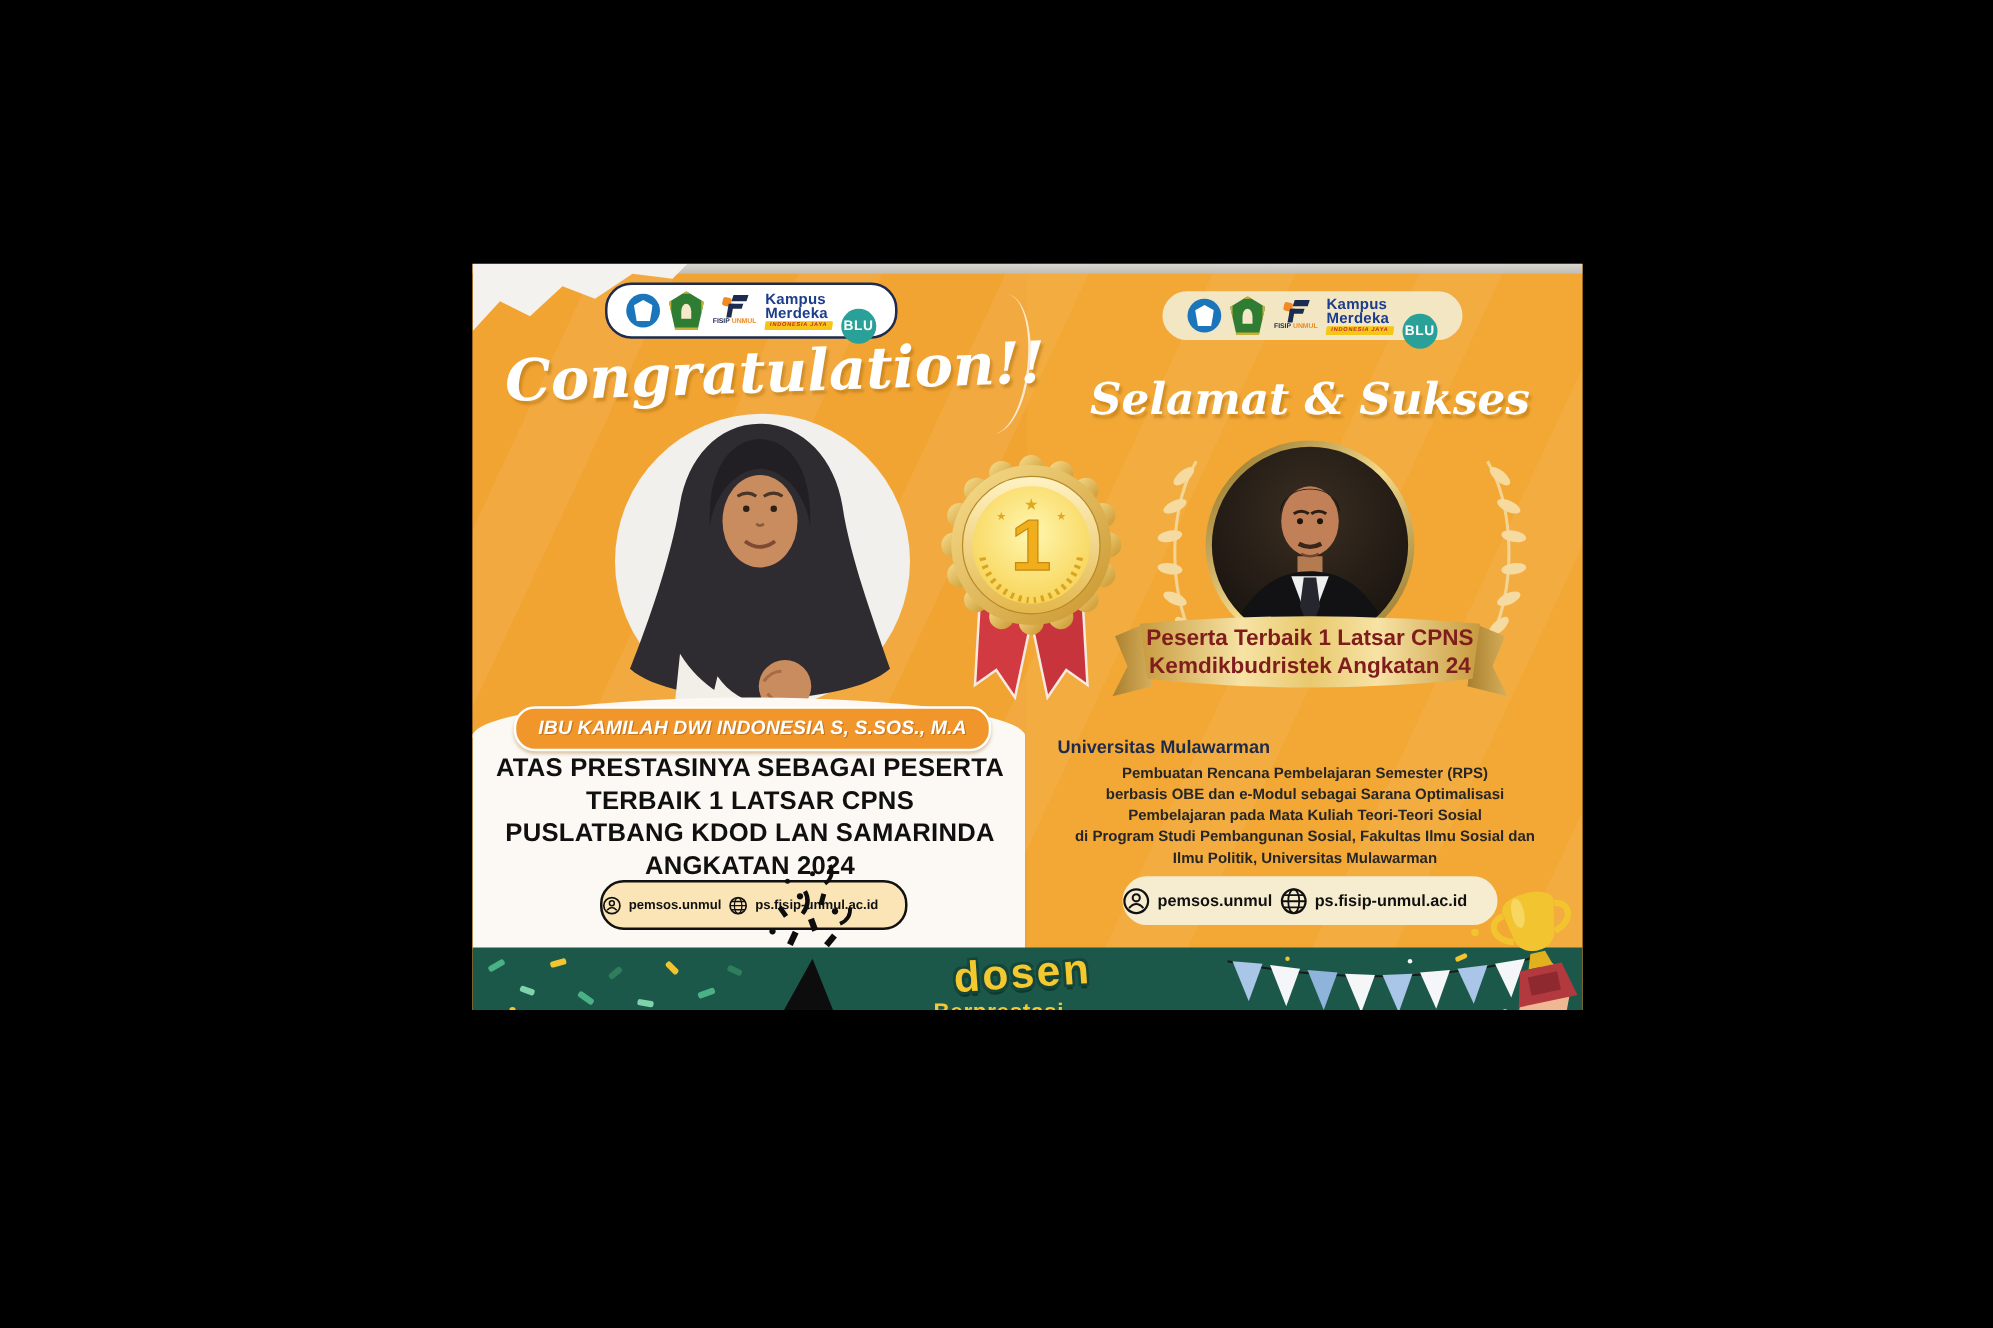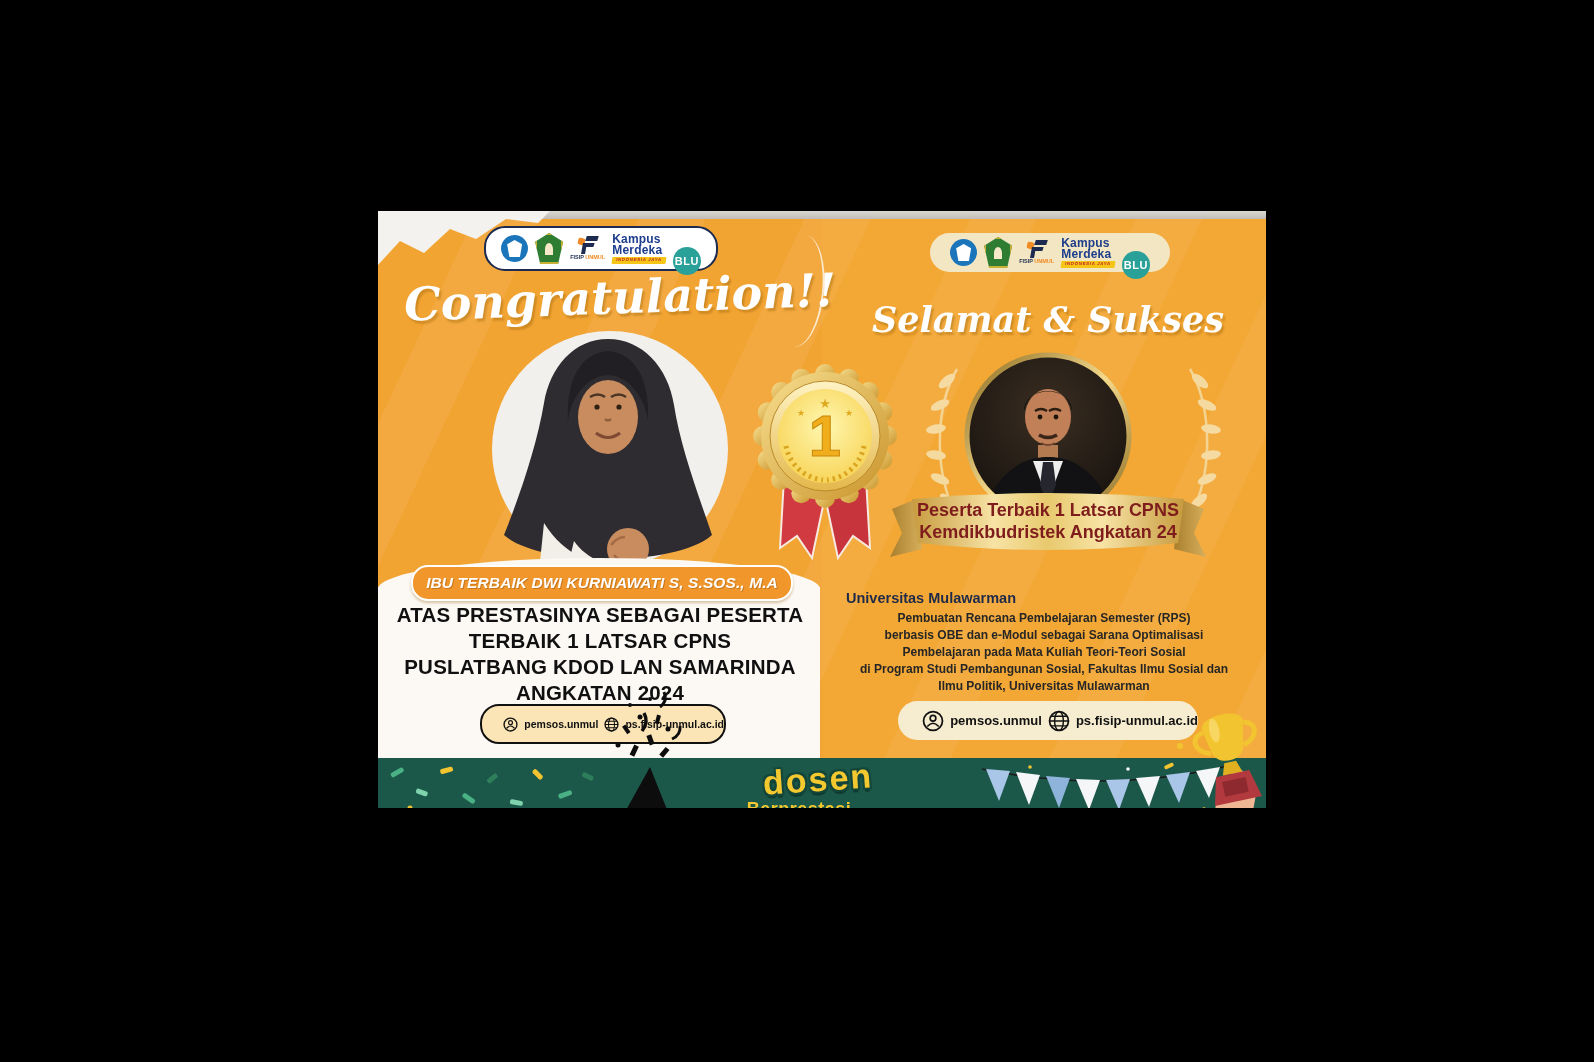--- a/index.html
+++ b/index.html
@@ -61,21 +61,21 @@
   .name-pill{position:absolute;left:33px;top:354px;width:378px;height:32px;background:#F0962B;border:2.5px solid #FFF;
     border-radius:17px;z-index:5;display:flex;align-items:center;justify-content:center;
     box-shadow:0 2px 3px rgba(150,90,0,.35);}
   .name-pill span{color:#FFF;font-weight:800;font-style:italic;font-size:15.5px;letter-spacing:.1px;
     text-shadow:1px 1px 0 rgba(120,60,0,.35);white-space:nowrap;}
   .achieve{position:absolute;left:18px;top:391px;width:408px;z-index:4;text-align:center;color:#101010;
     font-weight:800;font-size:20.5px;line-height:26px;letter-spacing:.2px;}
   .achieve div{white-space:nowrap;text-align:center;}
 
   
-  .foot-pill{position:absolute;display:flex;align-items:center;justify-content:flex-end;gap:6px;z-index:6;}
+  .foot-pill{position:absolute;display:flex;align-items:center;justify-content:flex-start;gap:6px;z-index:6;}
   .foot-pill.left-foot{left:102px;top:493px;width:242px;height:36px;background:#FBE5B6;border:2px solid #111;border-radius:19px;}
   .foot-pill.left-foot span{font-size:10.5px;font-weight:800;color:#111;white-space:nowrap;}
   .foot-pill.right-foot{left:520px;top:490px;width:300px;height:39px;background:#F6ECCF;border-radius:21px;}
   .foot-pill.right-foot span{font-size:13px;font-weight:800;color:#111;white-space:nowrap;}
   .ficon{flex:0 0 auto;display:block;}
 
   
   .medal{position:absolute;left:372px;top:145px;z-index:6;}
 
   
@@ -161,21 +161,21 @@
       <path d="M118,110 q12,9 24,0" stroke="#7e4a33" stroke-width="3" fill="none"></path>
       <path d="M66,200 C86,232 118,246 150,246 L60,258 Z" fill="#F2EFE9"></path>
       <path d="M96,218 C112,242 150,250 172,242 L176,268 L84,268 Z" fill="#F2EFE9"></path>
       <circle cx="150" cy="226" r="21" fill="#C98C5F"></circle>
       <path d="M133,222 q6,-8 14,-8 M136,232 q5,6 12,7" stroke="#a56b44" stroke-width="2.5" fill="none"></path>
     </svg>
 
     <div class="card-arch"></div>
     <div class="card-body"></div>
     <div class="name-pill">
-      <span>IBU TERBAIK DWI KURNIAWATI S, S.SOS., M.A</span>
+      <span>IBU KAMILAH DWI INDONESIA S, S.SOS., M.A</span>
     </div>
     <div class="achieve">
       <div>ATAS PRESTASINYA SEBAGAI PESERTA</div>
       <div>TERBAIK 1 LATSAR CPNS</div>
       <div>PUSLATBANG KDOD LAN SAMARINDA</div>
       <div>ANGKATAN 2024</div>
     </div>
 
     <div class="foot-pill left-foot">
       <svg class="ficon" width="15" height="15" viewBox="0 0 20 20">

